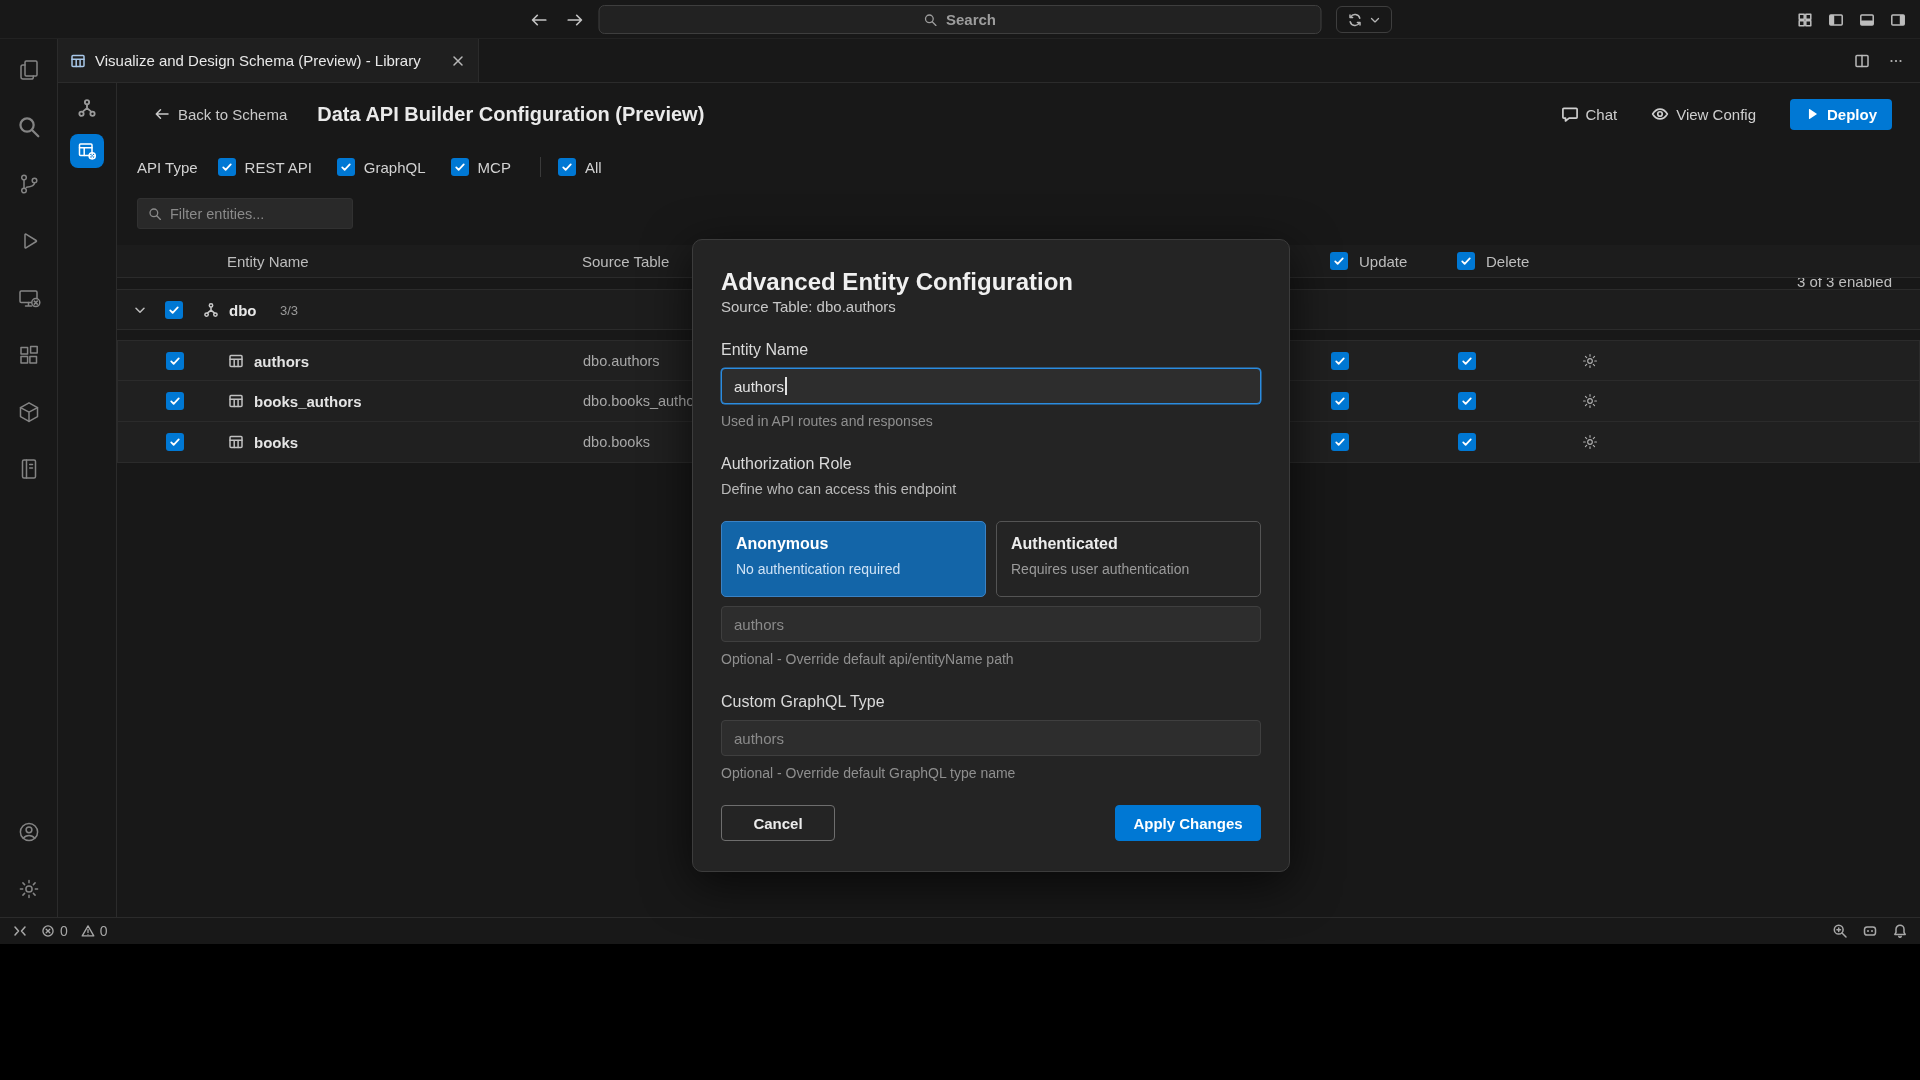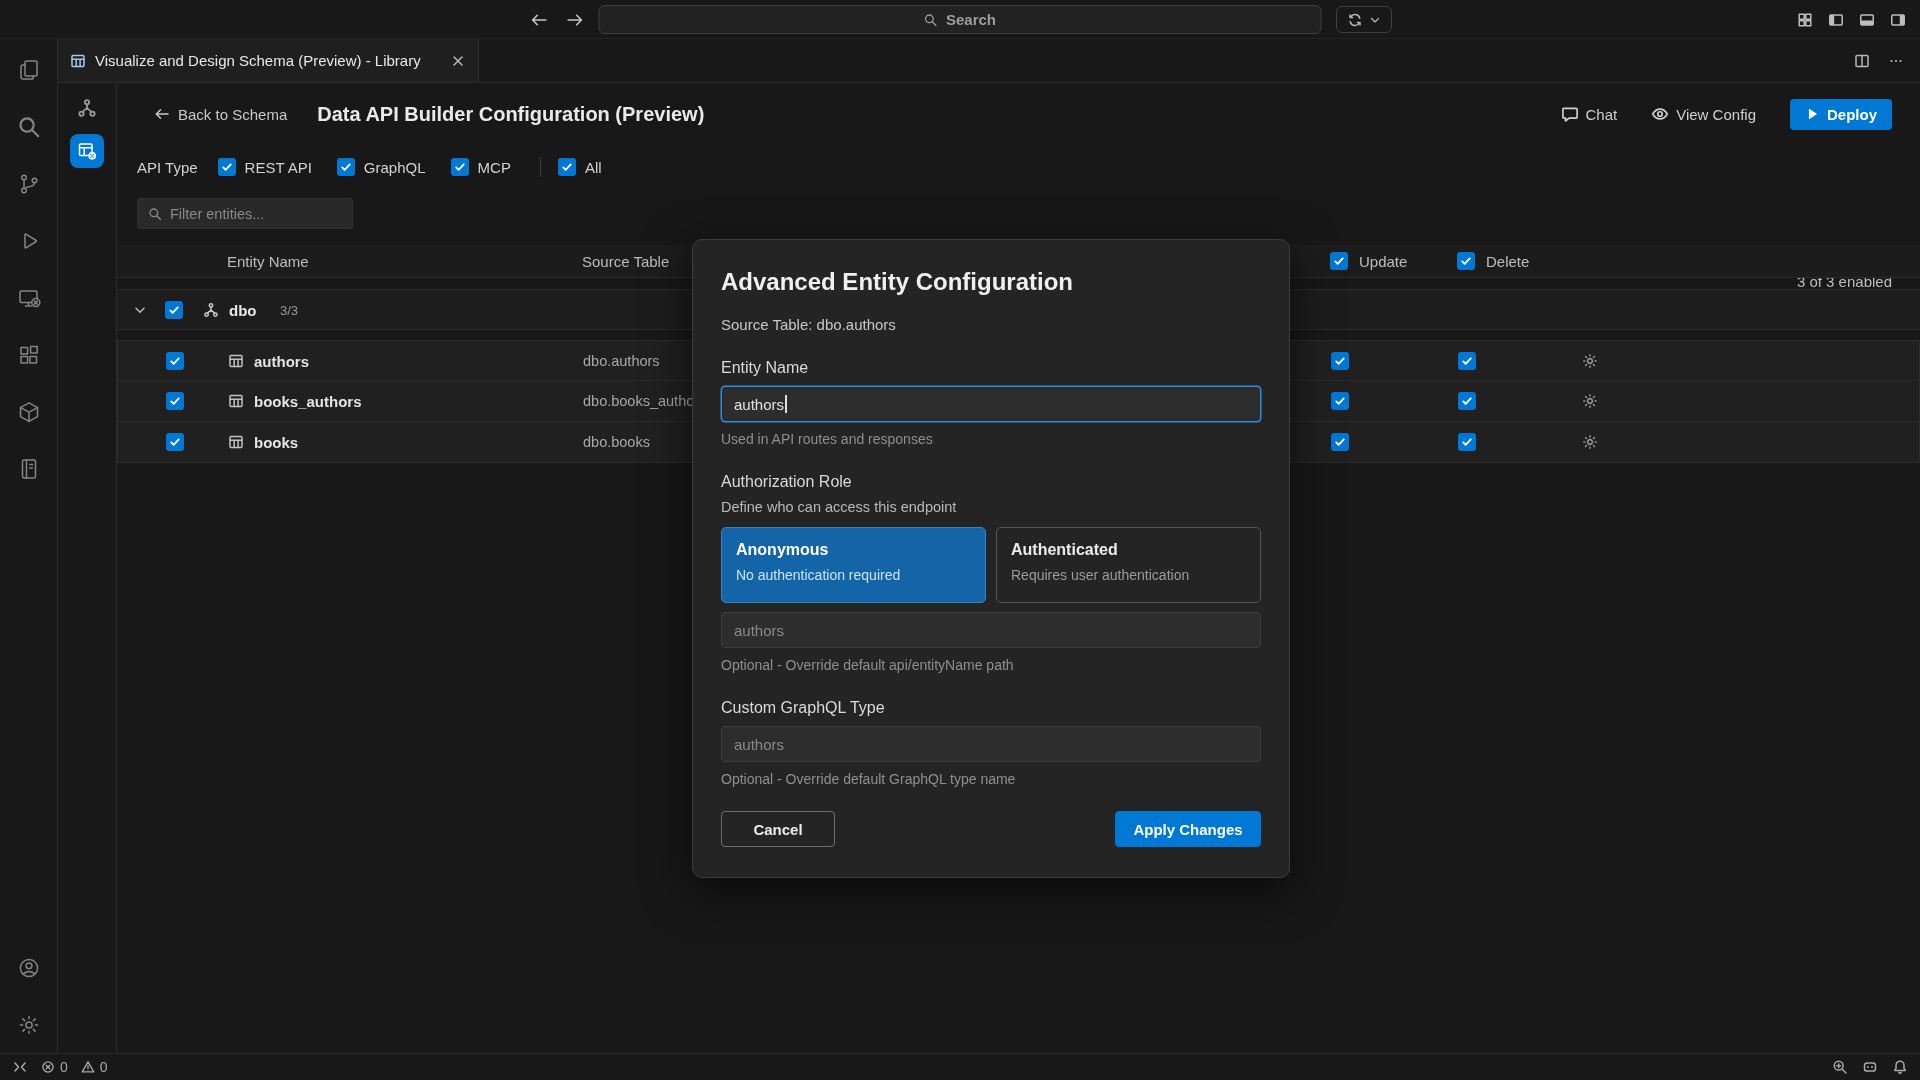--- a/index.html
+++ b/index.html
@@ -4,21 +4,21 @@
 <style>
   :root{
     --bg:#181818; --bg2:#1f1f1f; --bg3:#242424;
     --border:#2b2b2b; --border2:#3f3f3f;
     --text:#cccccc; --text-bright:#e8e8e8; --text-dim:#9a9a9a;
     --accent:#0078d4; --card-blue:#1365a8;
   }
   *{margin:0;padding:0;box-sizing:border-box}
   html,body{background:#000}
   body{font-family:"Liberation Sans",sans-serif;-webkit-font-smoothing:antialiased}
-  .app{position:relative;width:1920px;height:1080px;background:var(--bg);color:var(--text);overflow:hidden}
+  .app{position:relative;width:1920px;height:944px;background:var(--bg);color:var(--text);overflow:hidden}
 
   .ic{display:block;width:100%;height:100%;fill:none;stroke:currentColor;stroke-width:1.5;stroke-linecap:round;stroke-linejoin:round}
   .i14{width:14px;height:14px;display:inline-block}
   .i16{width:16px;height:16px;display:inline-block}
   .i18{width:18px;height:18px;display:inline-block}
   .i20{width:20px;height:20px;display:inline-block}
   .i24{width:24px;height:24px;display:inline-block}
 
   
   .titlebar{position:absolute;left:0;top:0;width:1920px;height:39px;background:var(--bg);border-bottom:1px solid #222}
@@ -94,29 +94,29 @@
 
   
   .statusbar{position:absolute;left:0;bottom:0;width:1920px;height:27px;background:var(--bg);border-top:1px solid var(--border);display:flex;align-items:center;color:#a8a8a8;font-size:14px;padding:0 12px}
   .sb-left{display:flex;align-items:center;gap:13px}
   .sb-group{display:flex;align-items:center;gap:5px;cursor:pointer}
   .sb-right{margin-left:auto;display:flex;align-items:center;gap:14px}
 
   
   .modal{position:absolute;left:692px;top:239px;width:598px;background:#242424;border:1px solid #3c3c3c;border-radius:10px;box-shadow:0 12px 48px rgba(0,0,0,.65);padding:28px 28px 30px;color:#cfcfcf;z-index:50}
   .m-title{font-size:24px;font-weight:700;color:#f0f0f0}
-  .m-source{margin-top:20px;font-size:15px;color:#c8c8c8}
+  .m-source{margin-top:2px;font-size:15px;color:#c8c8c8}
   .m-label{margin-top:26px;font-size:16px;color:#dadada}
   .f-input{margin-top:9px;height:36px;background:#2d2d2d;border:1px solid #3f3f3f;border-radius:4px;display:flex;align-items:center;padding:0 12px;font-size:15px;color:#e3e3e3;cursor:text}
   .f-input.focus{border-color:#2b8ce0;box-shadow:0 0 0 0.5px #2b8ce0}
   .f-input .ph{color:#8a8a8a}
   .caret{display:inline-block;width:1.5px;height:18px;background:#e0e0e0;margin-left:1px;vertical-align:middle}
   .m-hint{margin-top:9px;font-size:14px;color:#8f8f8f}
   .m-sublabel{margin-top:8px;font-size:14.5px;color:#b9b9b9}
-  .role-cards{margin-top:12px;display:flex;gap:10px}
+  .role-cards{margin-top:24px;display:flex;gap:10px}
   .role-card{flex:1;height:76px;border-radius:5px;padding:13px 14px;cursor:pointer}
   .role-card.selected{background:var(--card-blue);border:1px solid #3b82c4}
   .role-card.plain{background:transparent;border:1px solid #545454}
   .rc-title{font-size:16px;font-weight:700;color:#ffffff}
   .role-card.plain .rc-title{color:#ececec}
   .rc-desc{margin-top:8px;font-size:14px;color:#cfe3f6}
   .role-card.plain .rc-desc{color:#9b9b9b}
   .m-gap{margin-top:28px}
   .m-buttons{margin-top:24px;display:flex;justify-content:space-between;gap:10px}
   .btn{height:36px;border-radius:4px;display:flex;align-items:center;justify-content:center;font-size:15px;font-weight:700;cursor:pointer}

